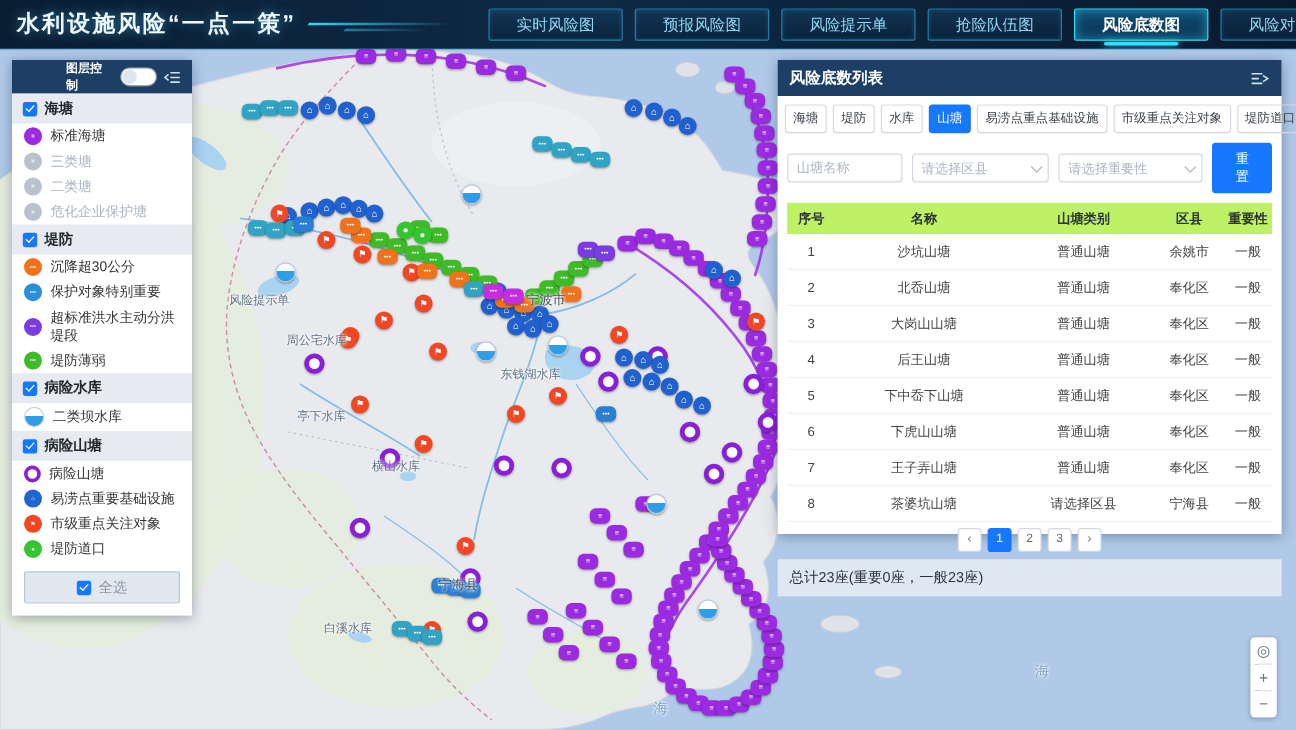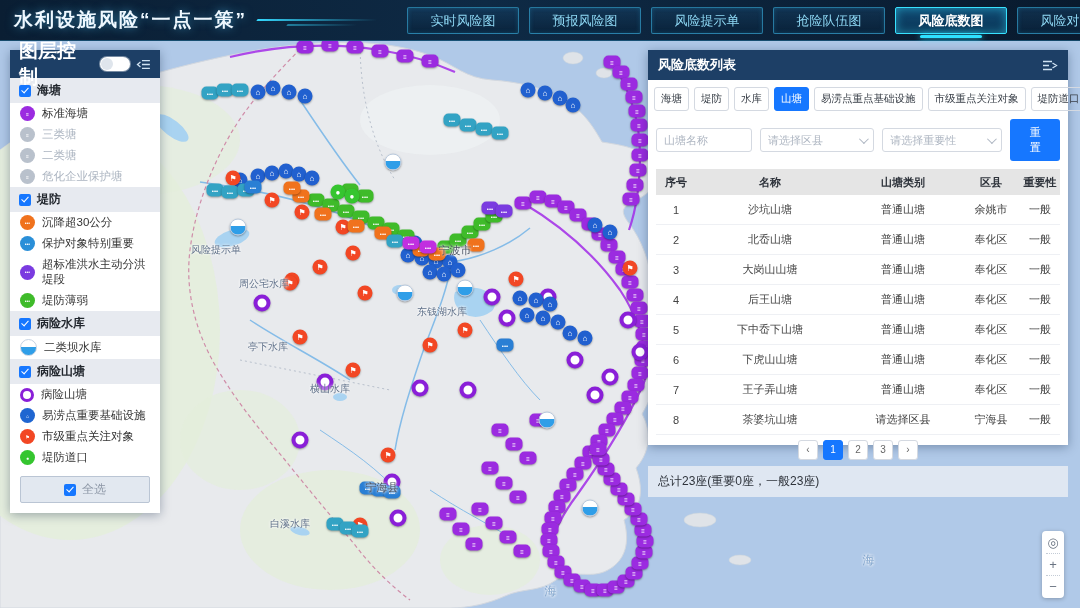--- a/index.html
+++ b/index.html
@@ -43,21 +43,21 @@
   .map-label.sea{color:#7fa3cc;font-size:12px;letter-spacing:3px;}
   .map-ctrl{position:absolute;right:16px;bottom:10px;width:22px;z-index:15;background:#fff;border-radius:4px;
     box-shadow:0 1px 4px rgba(0,0,0,.25);display:flex;flex-direction:column;align-items:center;padding:3px 0;}
   .map-ctrl .mbtn{width:100%;text-align:center;font-size:13px;color:#6a7482;line-height:17px;cursor:pointer;}
   .map-ctrl .div{width:14px;border-top:1px dotted #c4ccd6;margin:2px 0;}
 
   
   .layer-panel{position:absolute;left:10px;top:50px;width:150px;z-index:20;background:#fff;
     box-shadow:0 2px 10px rgba(10,30,60,.35);font-size:12px;}
   .layer-head{height:28px;background:#1d3f66;color:#fff;display:flex;align-items:center;padding:0 9px;gap:6px;}
-  .layer-head .t{font-weight:bold;font-size:19px;}
+  .layer-head .t{font-weight:bold;font-size:10px;margin-left:36px;}
   .switch{width:30px;height:14px;border-radius:7px;background:#fff;margin-left:auto;position:relative;cursor:pointer;box-shadow:0 0 0 1px rgba(255,255,255,.4);}
   .switch::before{content:"";position:absolute;left:1px;top:1px;width:12px;height:12px;border-radius:50%;background:#dfe5ec;}
   .sec-head{background:#e7eaf0;padding:4px 9px;font-weight:bold;color:#22272e;display:flex;align-items:center;gap:6px;cursor:pointer;}
   .cb{width:12px;height:12px;border-radius:2px;background:#1677ff;position:relative;flex:0 0 auto;}
   .cb::after{content:"";position:absolute;left:4px;top:1.5px;width:3px;height:6px;border:solid #fff;border-width:0 1.5px 1.5px 0;transform:rotate(42deg);}
   .layer-item{display:flex;align-items:center;gap:7px;padding:3px 10px;color:#333;cursor:pointer;font-size:11.5px;}
   .layer-item .dot{width:15px;height:15px;border-radius:50%;color:#fff;font-size:5px;display:flex;align-items:center;justify-content:center;flex:0 0 auto;}
   .layer-item.disabled .lbl{color:#abb4c0;}
   .dot.dot-ring{width:8px;height:8px;background:#fff !important;border:3.5px solid #8a1fd8;}
   .dot.dot-res{background:linear-gradient(#ffffff 44%,#2f9ee8 44%) !important;border:1px solid #c6d2e2;}
@@ -77,21 +77,21 @@
   .f-input{width:96px;height:24px;border:1px solid #d4d9e1;border-radius:3px;font-size:11px;color:#444;padding:0 7px;outline:none;box-sizing:border-box;font-family:inherit;}
   .f-input::placeholder{color:#aeb6c2;}
   .f-select{height:24px;border:1px solid #d4d9e1;border-radius:3px;font-size:11px;color:#aeb6c2;
     display:flex;align-items:center;padding:0 7px;gap:6px;box-sizing:border-box;cursor:pointer;}
   .f-select .ph{flex:1;}
   .chev{width:6px;height:6px;border:solid #aeb6c2;border-width:0 1.2px 1.2px 0;transform:rotate(45deg) translateY(-2px);}
   .reset-btn{margin-left:auto;background:#1677ff;color:#fff;border:none;border-radius:3px;
     padding:6px 14px;font-size:11px;cursor:pointer;font-family:inherit;}
   .tbl{margin:0 8px;flex:1;}
   .tr{display:grid;grid-template-columns:40px 148px 118px 58px 40px;align-items:center;text-align:center;}
-  .tr.head{background:#e5e5e5;color:#2e333b;font-weight:bold;font-size:11px;height:26px;}
+  .tr.head{background:#bef264;color:#2e333b;font-weight:bold;font-size:11px;height:26px;}
   .tr.row{font-size:11px;color:#444;height:29px;border-bottom:1px solid #eef0f4;cursor:pointer;}
   .pager{display:flex;gap:5px;justify-content:center;align-items:center;padding:5px 0 6px;flex:0 0 auto;}
   .pg{min-width:18px;height:18px;line-height:18px;text-align:center;border:1px solid #d4d9e1;border-radius:3px;
     font-size:10px;color:#666;background:#fff;cursor:pointer;}
   .pg.active{background:#1677ff;border-color:#1677ff;color:#fff;}
   .summary{background:#dfe7f2;color:#2e333b;font-size:12px;padding:7px 10px;flex:0 0 auto;}
 </style>
 </head>
 <body>
 

